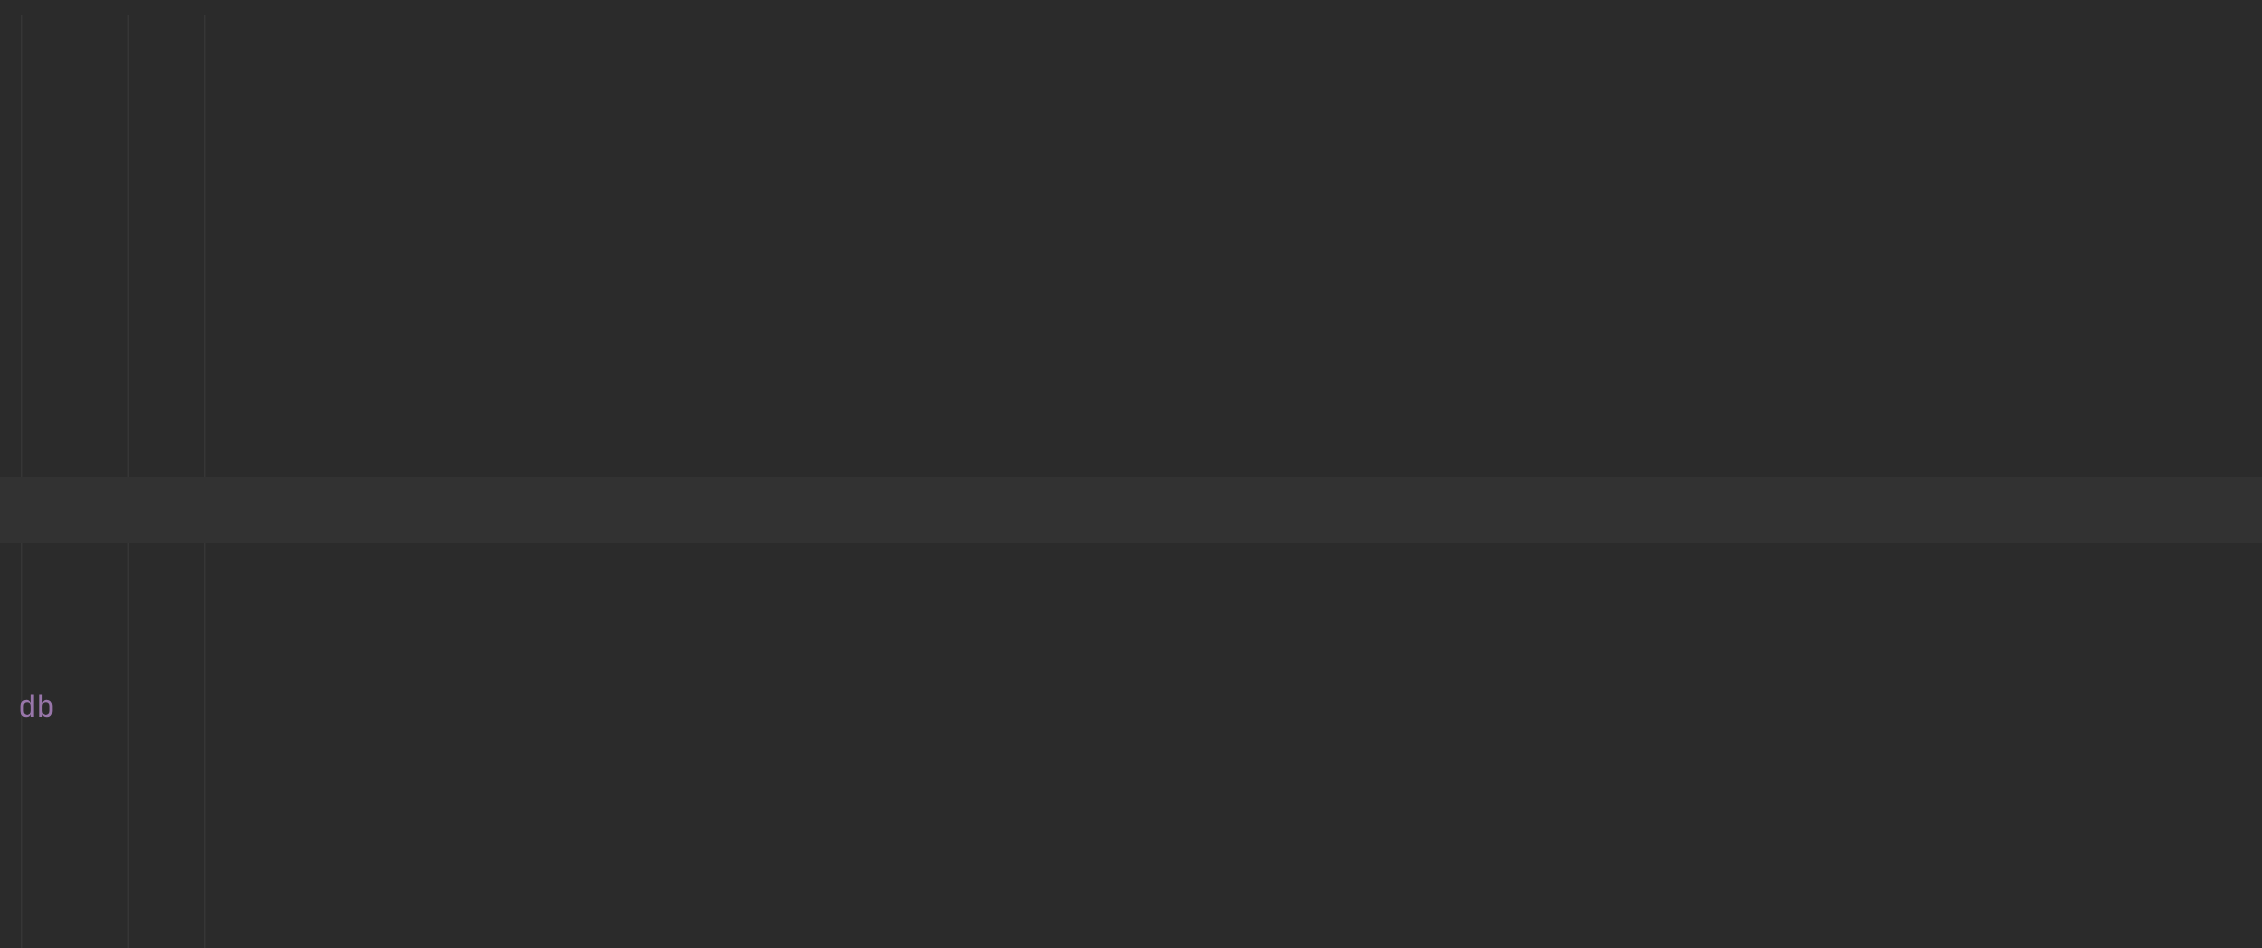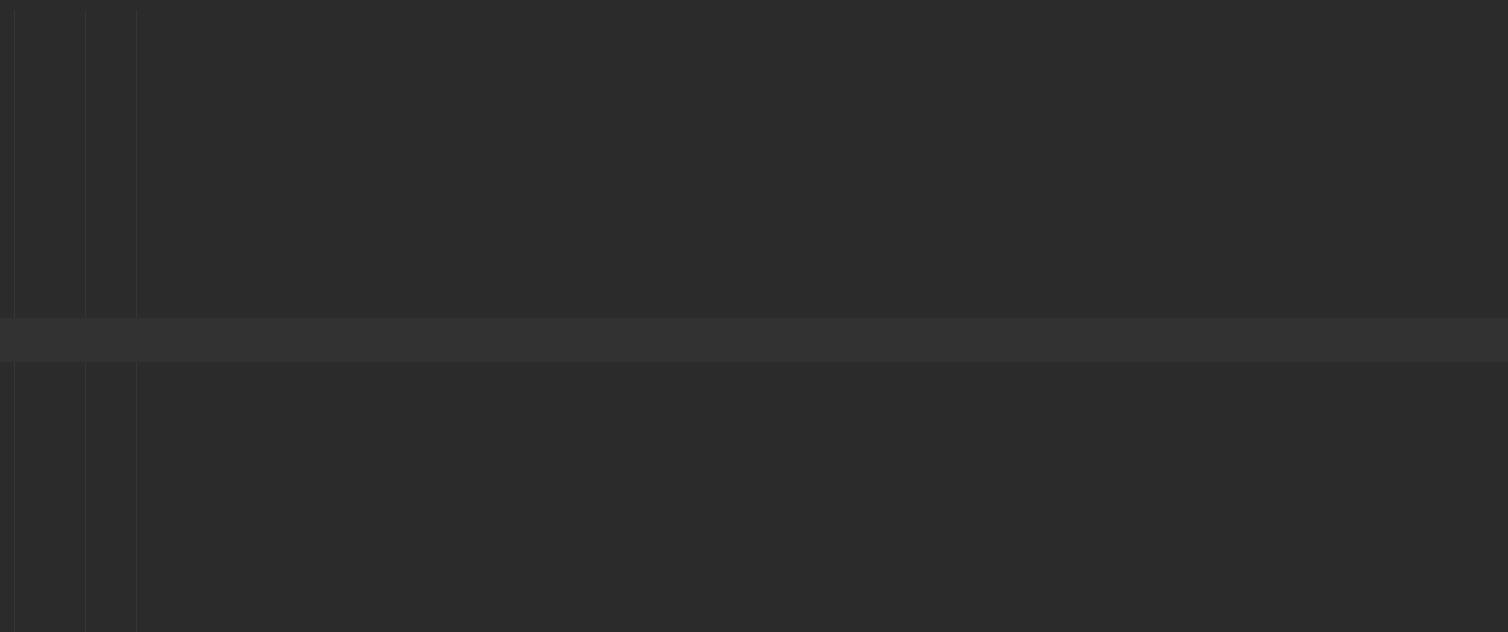--- a/index.html
+++ b/index.html
@@ -50,20 +50,21 @@
 
 <div class="editor">
   <div class="gutter-line"></div>
   <div class="gutter-line g2"></div>
   <div class="gutter-line g3"></div>
 
   
   <div class="current-line-bg" style="top:318px;"></div>
 
   
+  <span class="line"><span class="c-field">db</span></span>
 
   
   
 
   
   
 
   
   
 

